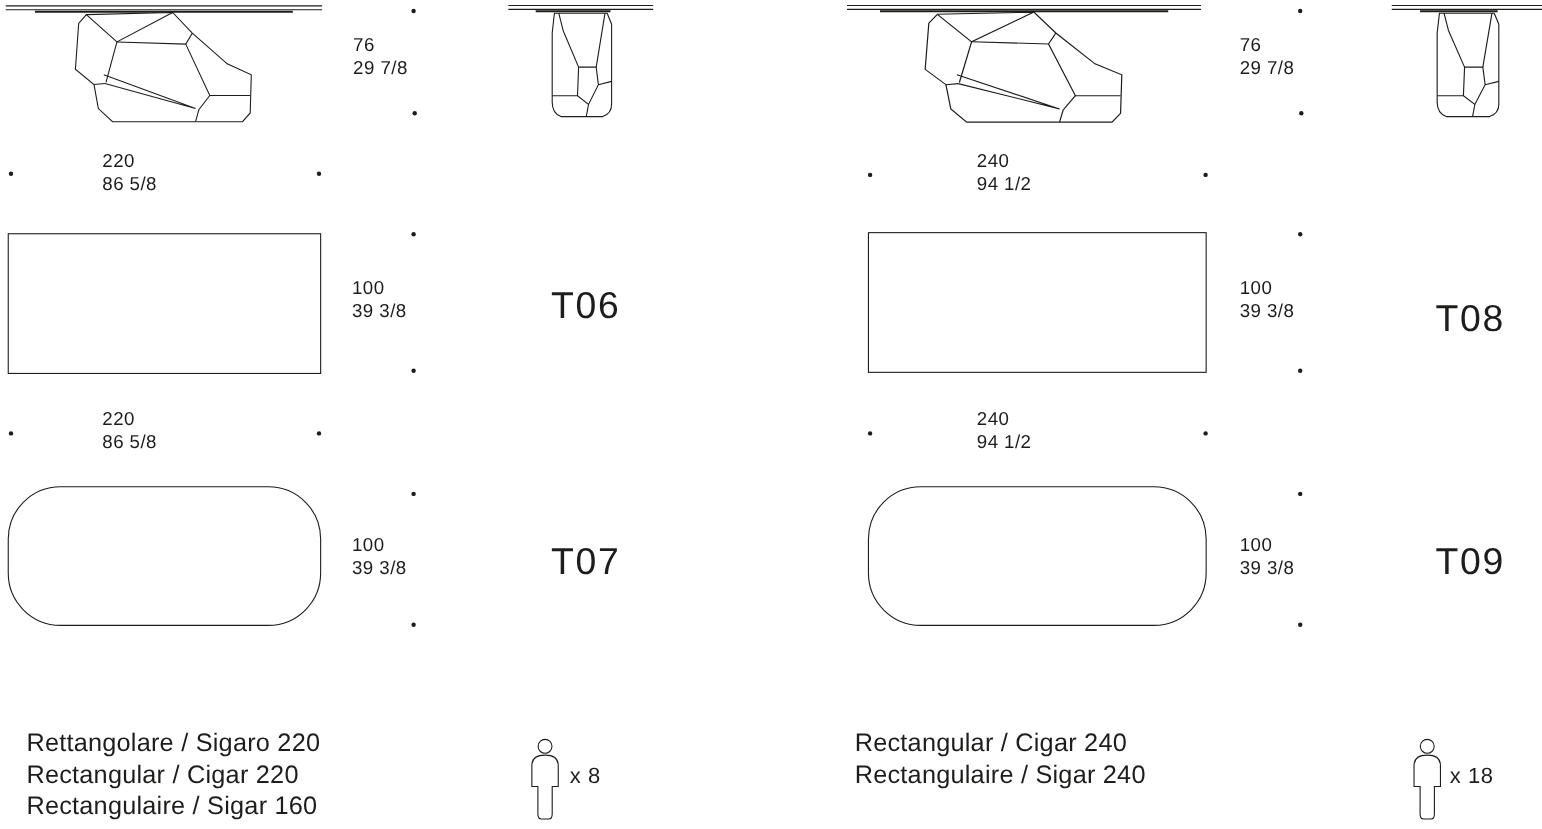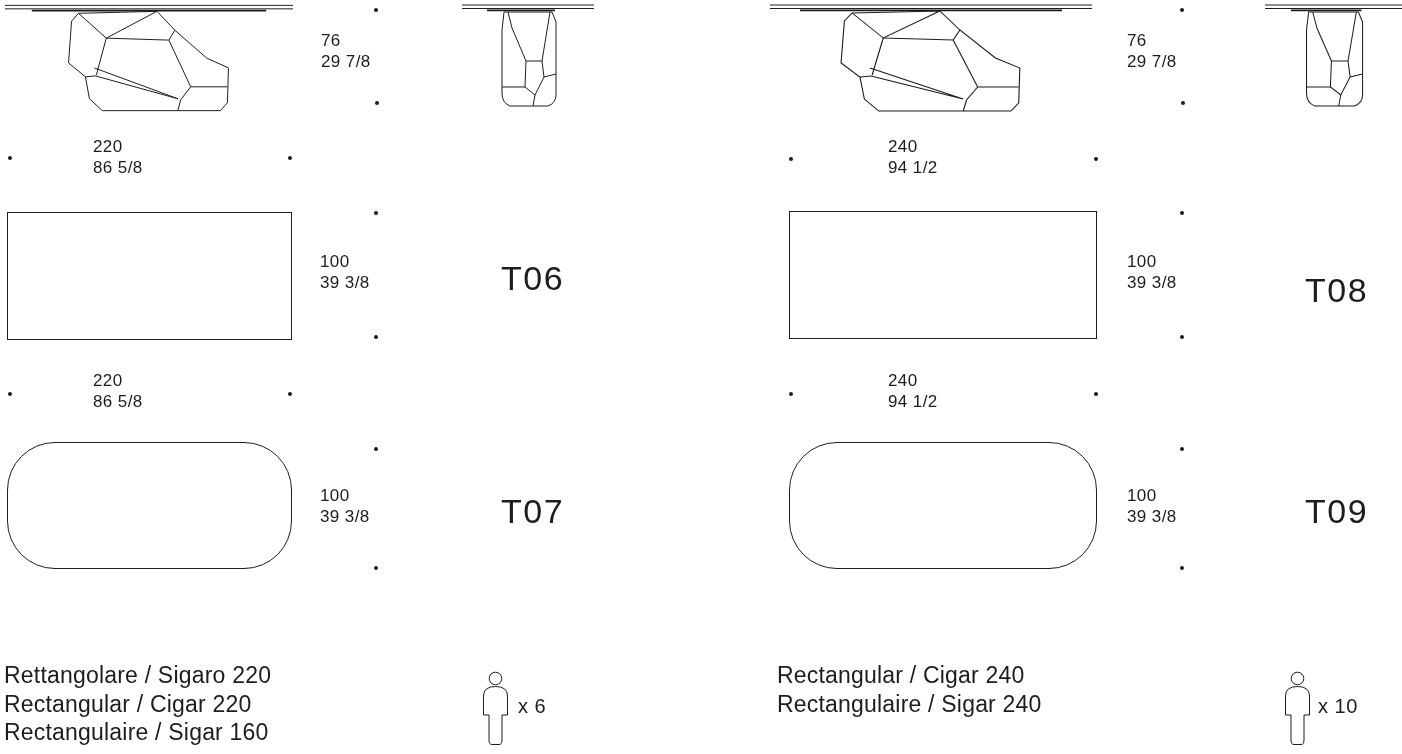--- a/index.html
+++ b/index.html
@@ -100,29 +100,29 @@
 
   <div class="shape rounded" style="left:7px;top:442px;width:285px;height:127px"></div>
   <i class="dot" style="left:374px;top:447px"></i>
   <i class="dot" style="left:374px;top:566px"></i>
   <div class="dim" style="left:320px;top:486px">
     <span>100</span>
     <span>39 3/8</span>
   </div>
   <div class="code" style="left:501px;top:492px">T07</div>
 
-  <div class="caption" style="left:4px;top:661px">
+  <div class="caption" style="left:24px;top:661px">
     <span>Rettangolare / Sigaro 220</span>
     <span>Rectangular / Cigar 220</span>
     <span>Rectangulaire / Sigar 160</span>
   </div>
   <svg class="draw" style="left:481px;top:671px" width="30" height="78" viewBox="0 0 30 78">
       <use href="#person"></use>
     </svg>
-  <div class="seats" style="left:518px;top:695px">x 6</div>
+  <div class="seats" style="left:518px;top:695px">x 8</div>
 
   <svg class="draw" style="left:770px;top:3px" width="322" height="110" viewBox="0 0 290 110" preserveAspectRatio="none">
       <use href="#front-table"></use>
     </svg>
   <svg class="draw" style="left:1265px;top:3px" width="137" height="106" viewBox="0 0 132 106" preserveAspectRatio="none">
       <use href="#side-table"></use>
     </svg>
 
   <i class="dot" style="left:1180px;top:8px"></i>
   <i class="dot" style="left:1181px;top:101px"></i>
@@ -163,15 +163,15 @@
   </div>
   <div class="code" style="left:1305px;top:492px">T09</div>
 
   <div class="caption" style="left:777px;top:661px">
     <span>Rectangular / Cigar 240</span>
     <span>Rectangulaire / Sigar 240</span>
   </div>
   <svg class="draw" style="left:1283px;top:671px" width="30" height="78" viewBox="0 0 30 78">
       <use href="#person"></use>
     </svg>
-  <div class="seats" style="left:1318px;top:695px">x 10</div>
+  <div class="seats" style="left:1318px;top:695px">x 18</div>
 
 </div>
 
 </body></html>

